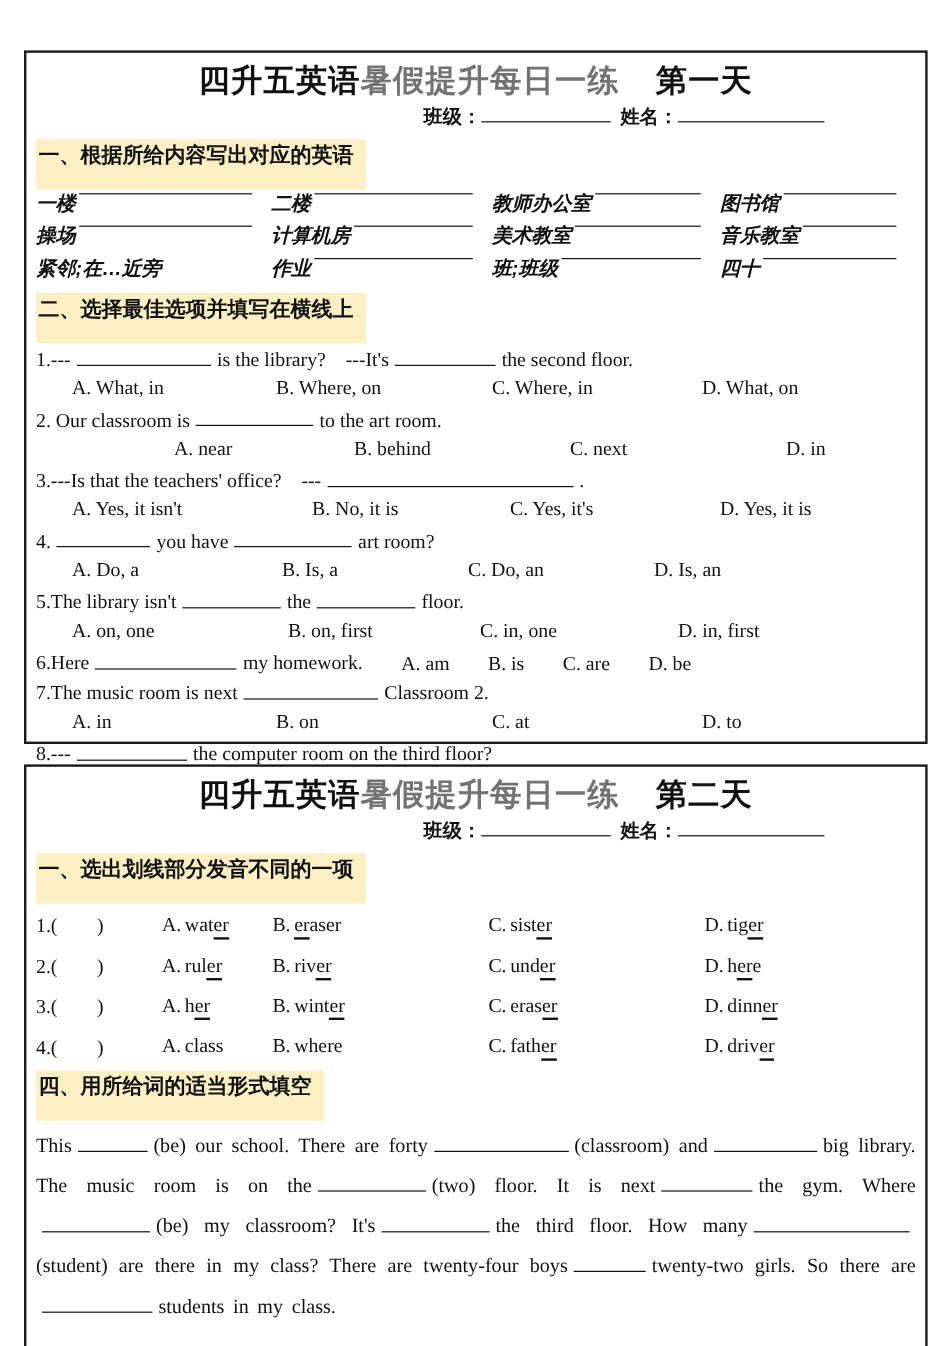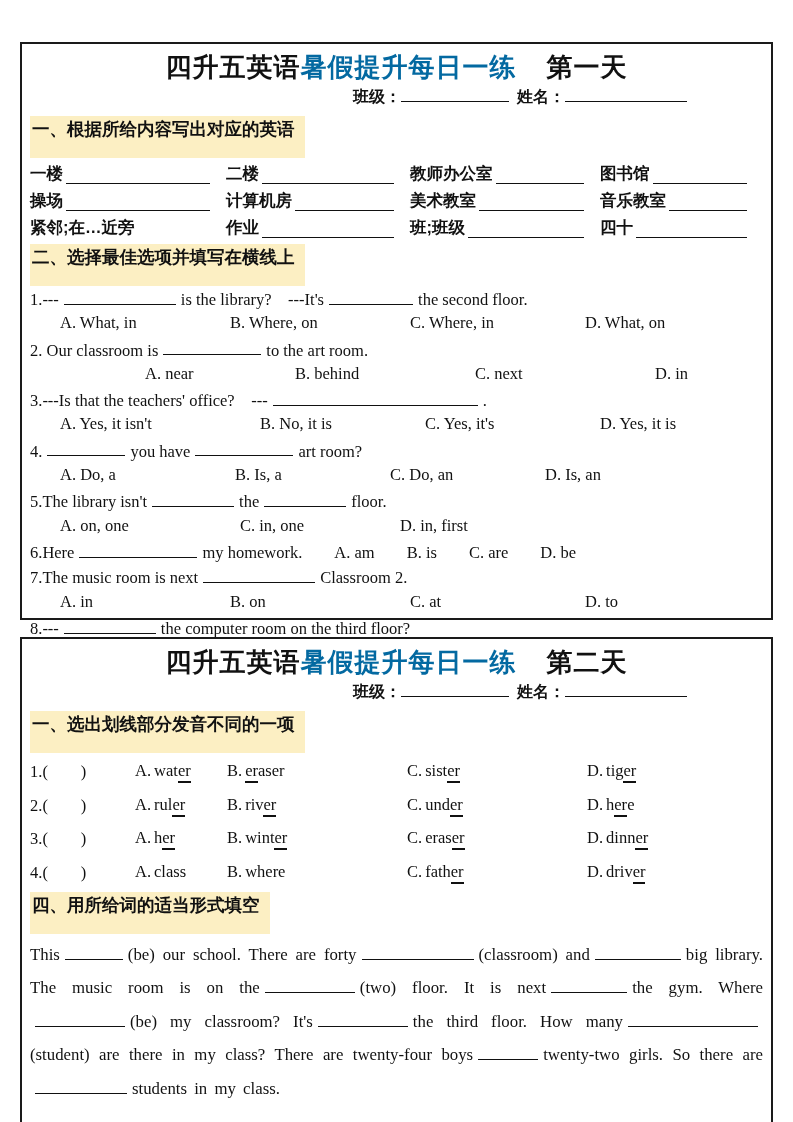--- a/index.html
+++ b/index.html
@@ -12,21 +12,21 @@
     position:absolute; left:20px; width:753px;
     border:2.5px solid #1a1a1a; background:#fff; padding:4px 8px 0 8px;
   }
   #panel1 { top:42px; height:578px; }
   #panel2 { top:637px; height:614px; }
 
   .wtitle {
     text-align:center; font-family:"Liberation Sans", sans-serif;
     font-weight:bold; font-size:26px; letter-spacing:1px; margin-top:2px;
   }
-  .wtitle .red { color:#0369a1; }
+  .wtitle .red { color:#737373; }
   .wtitle .day { margin-left:30px; }
 
   .classline {
     margin-top:2px; padding-left:255px; text-align:center;
     font-family:"Liberation Sans", sans-serif; font-weight:bold; font-size:16px;
     height:26px;
   }
   .bl {
     display:inline-block; border-bottom:1.6px solid #111;
     height:0.95em; vertical-align:baseline; margin:0 5px;
@@ -35,21 +35,21 @@
 
   .sech {
     margin:3px 0 2px 0;
   }
   .sech span {
     display:inline-block; background:#fcefc3; padding:1px 10px 17px 2px;
     font-family:"Liberation Sans", sans-serif; font-weight:bold; font-size:17.5px;
   }
 
   .vrow { display:grid; grid-template-columns:196px 184px 190px 1fr; height:27px; }
-  .vcell { display:flex; align-items:flex-end; padding-right:16px; padding-bottom:3px; }
+  .vcell { display:flex; padding-right:16px; padding-bottom:3px;font-style:italic; }
   .vterm {
     font-family:"Liberation Sans", sans-serif; font-weight:bold; font-size:16.5px;
     white-space:nowrap; line-height:1.25;
   }
   .vblank { flex:1; border-bottom:1.6px solid #111; height:2px; margin-left:3px; min-width:20px; }
 
   .qline { font-size:16.5px; height:25.3px; white-space:nowrap; padding-top:1px; }
   .optrow {
     display:grid; grid-template-columns:170px 180px 175px 1fr;
     padding-left:30px; font-size:16.5px; height:25.3px;
@@ -182,20 +182,21 @@
       <span>B. Is, a</span>
       <span>C. Do, an</span>
       <span>D. Is, an</span>
   </div>
 
   <div class="qline">
     <span>5.The library isn't</span><span class="bl" style="width:82px"></span><span>the</span><span class="bl" style="width:82px"></span><span>floor.</span>
   </div>
   <div class="optrow op5">
     <span>A. on, one</span>
+      <span>B. on, first</span>
       <span>C. in, one</span>
       <span>D. in, first</span>
   </div>
 
   <div class="qline">
     <span>6.Here</span><span class="bl" style="width:118px"></span><span>my homework.</span><span class="iopt">A. am</span><span class="iopt">B. is</span><span class="iopt">C. are</span><span class="iopt">D. be</span>
   </div>
 
   <div class="qline">
     <span>7.The music room is next</span><span class="bl" style="width:112px"></span><span>Classroom 2.</span>

